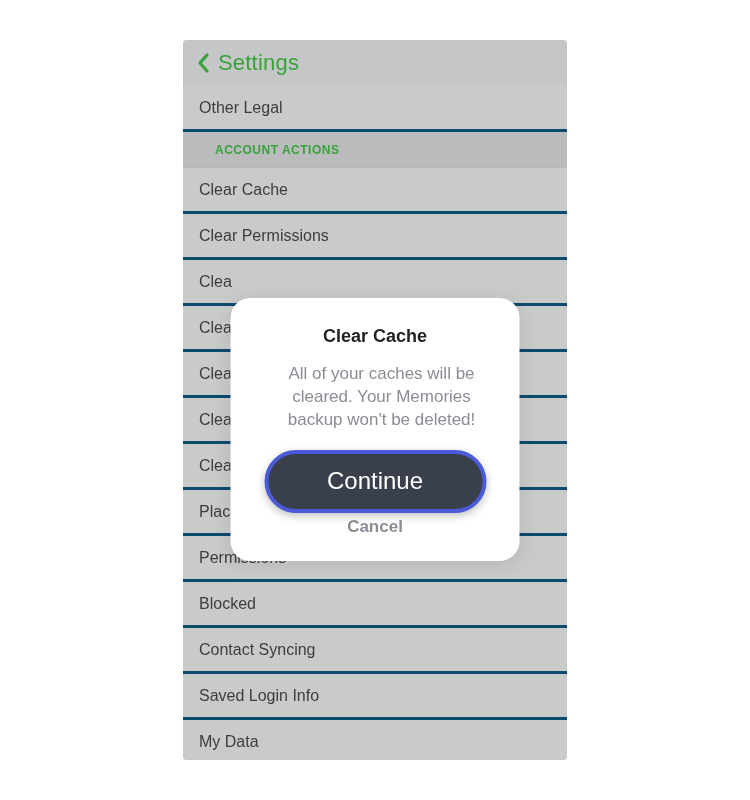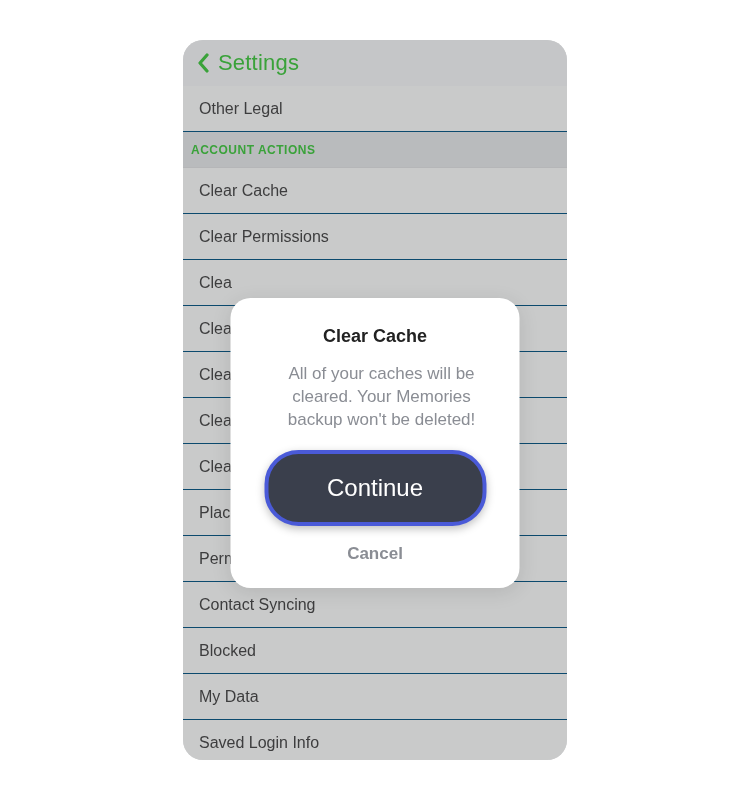--- a/index.html
+++ b/index.html
@@ -14,21 +14,21 @@
       height: 800px;
       overflow: hidden;
     }
     .phone-screen {
       position: absolute;
       left: 183px;
       top: 40px;
       width: 384px;
       height: 720px;
       background: #d3d4d6;
-      border-radius: 20px;
+      border-radius: 4px;
       overflow: hidden;
     }
     .header {
       display: flex;
       align-items: center;
       height: 46px;
       padding-left: 14px;
       background: #c5c6c8;
     }
     .back-icon {
@@ -48,28 +48,28 @@
       display: flex;
       flex-direction: column;
     }
     .list-item {
       height: 46px;
       display: flex;
       align-items: center;
       padding-left: 16px;
       font-size: 16px;
       color: #3d3d3e;
-      border-bottom: 1px solid #0c4a6e;
+      border-bottom: 3px solid #0c4a6e;
       background: #c9caca;
     }
     .section-header {
       height: 36px;
       display: flex;
       align-items: center;
-      padding-left: 8px;
+      padding-left: 32px;
       font-size: 12px;
       font-weight: 600;
       letter-spacing: 0.5px;
       color: #3aa23a;
       background: #b9bbbd;
       border-bottom: 1px solid #b5b6b8;
     }
     .modal {
       position: absolute;
       left: 50%;
@@ -92,34 +92,33 @@
       font-size: 17px;
       font-weight: 400;
       color: #8a8d94;
       line-height: 1.35;
       margin-bottom: 18px;
       padding: 0 4px;
       margin-left: 13px;
     }
     .modal-continue {
       width: 222px;
-      height: 76px;
+      height: 63px;
       border-radius: 34px;
       background: #3a3f4c;
       color: #ffffff;
       font-size: 24px;
       font-weight: 500;
       border: 4px solid #4a5ad8;
       display: inline-flex;
       align-items: center;
       justify-content: center;
       cursor: pointer;
       outline: none;
       box-shadow: 0 3px 8px rgba(0,0,0,0.25);
-      margin-bottom: 14px;
     }
     .modal-cancel {
       font-size: 17px;
       font-weight: 700;
       color: #8a8d94;
       border: none;
       background: transparent;
       cursor: pointer;
       padding: 4px 8px;
       text-align: right;
@@ -167,30 +166,30 @@
     <div class="list-item">
         <span>Clea</span>
       </div>
     <div class="list-item">
         <span>Place</span>
       </div>
     <div class="list-item">
         <span>Permissions</span>
       </div>
     <div class="list-item">
+        <span>Blocked</span>
+      </div>
+    <div class="list-item">
         <span>Contact Syncing</span>
       </div>
     <div class="list-item">
-        <span>Blocked</span>
+        <span>Saved Login Info</span>
       </div>
     <div class="list-item">
         <span>My Data</span>
-      </div>
-    <div class="list-item">
-        <span>Saved Login Info</span>
       </div>
   </div>
 
   <div class="modal">
     <div class="modal-title">Clear Cache</div>
     <div class="modal-body">All of your caches will be cleared. Your Memories backup won't be deleted!</div>
     <button class="modal-continue">Continue</button>
     <div>
       <button class="modal-cancel">Cancel</button>
     </div>

